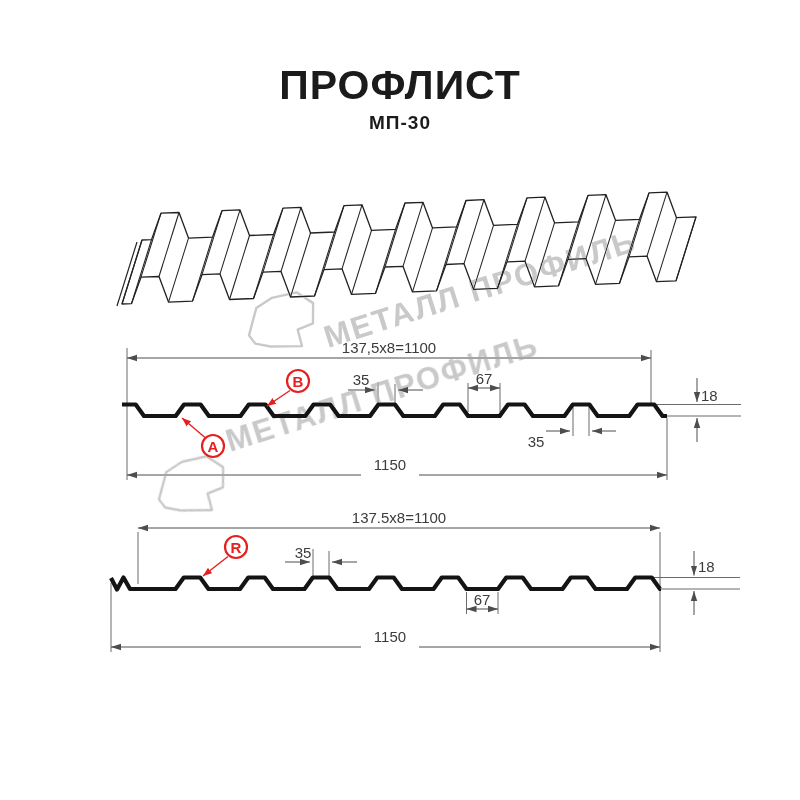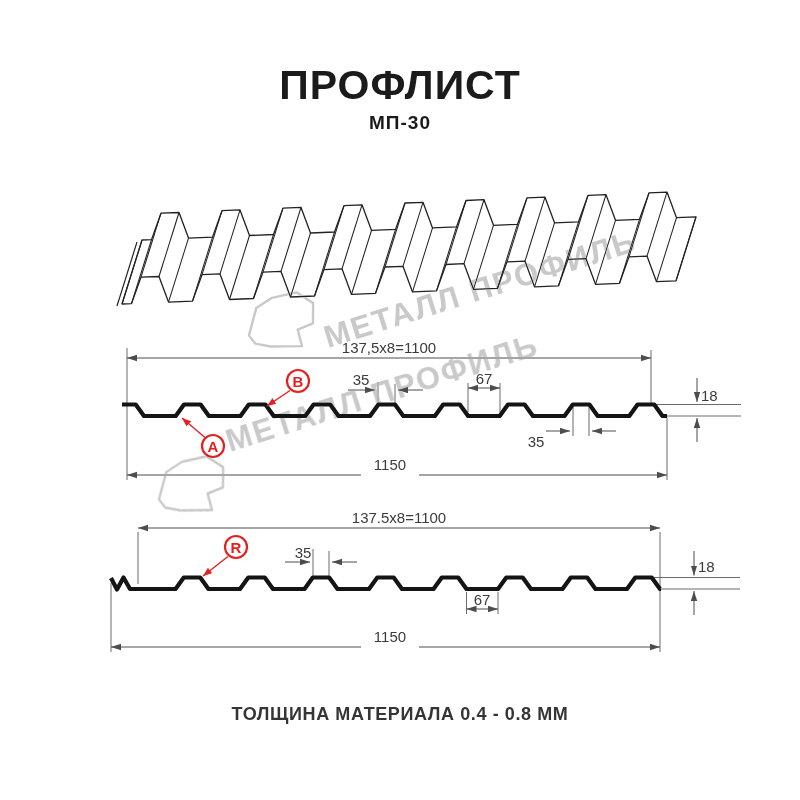--- a/index.html
+++ b/index.html
@@ -167,14 +167,13 @@
     <g class="wm">
       <path transform="translate(242,300) rotate(-8)" d="M2,36 L13,10 L30,2 L55,0 L70,13 L67,33 L51,37 L53,54 L22,50 L7,45 Z" fill="none" stroke="#c9c9c9" stroke-width="2.4" stroke-linejoin="round"></path>
       <text class="wmtxt" transform="translate(328,348) rotate(-17.5)">МЕТАЛЛ ПРОФИЛЬ</text>
     </g>
     <g class="wm">
       <path transform="translate(152,464) rotate(-8)" d="M2,36 L13,10 L30,2 L55,0 L70,13 L67,33 L51,37 L53,54 L22,50 L7,45 Z" fill="none" stroke="#c9c9c9" stroke-width="2.4" stroke-linejoin="round"></path>
       <text class="wmtxt" transform="translate(230,452) rotate(-17.5)">МЕТАЛЛ ПРОФИЛЬ</text>
     </g>
   </svg>
 
-  <div class="footer">ТОЛЩИНА МАТЕРИАЛА 0.4 - 0.8 ММ</div>
 </div>
 
 </body></html>

